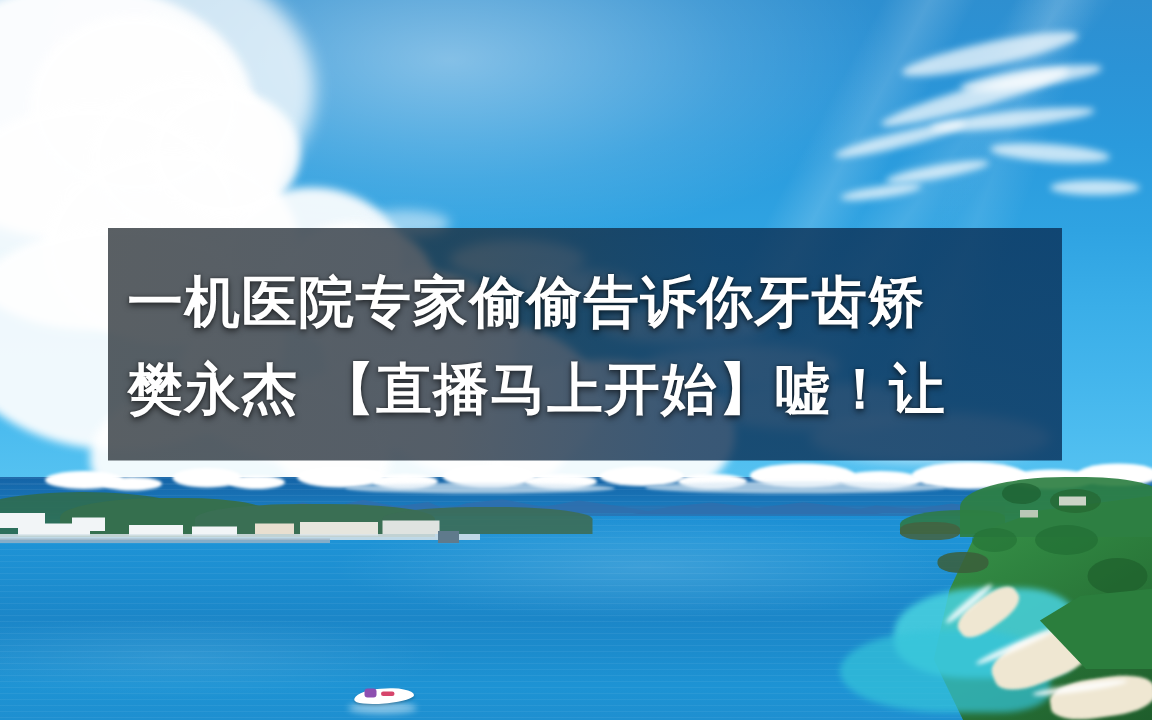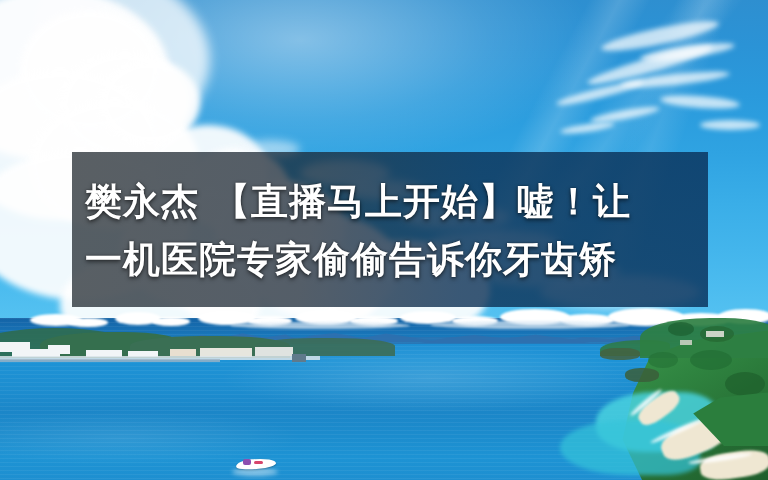--- a/index.html
+++ b/index.html
@@ -338,17 +338,17 @@
   <div class="headland" style="left:676px; top:392px; width:96px; height:54px; border-radius:60% 0 0 0; background:#2b7e3d; clip-path:polygon(18% 40%, 46% 10%, 100% 0, 100% 100%, 50% 100%);"></div>
 
   <div class="boat-wake" style="left:232px; top:468px; width:46px; height:8px;"></div>
   <div class="boat-hull" style="left:236px; top:459px; width:40px; height:10px; transform:rotate(-5deg);"></div>
   <div class="boat-accent" style="left:243px; top:459px; width:8px; height:6px;"></div>
   <div class="boat-accent2" style="left:254px; top:461px; width:9px; height:3px;"></div>
 
   <div id="title-scrim"></div>
 
   <div id="title-text">
+    <span class="tline">一机医院专家偷偷告诉你牙齿矫</span>
     <span class="tline">樊永杰 【直播马上开始】嘘！让</span>
-    <span class="tline">一机医院专家偷偷告诉你牙齿矫</span>
   </div>
 
 </div>
 
 </body></html>

